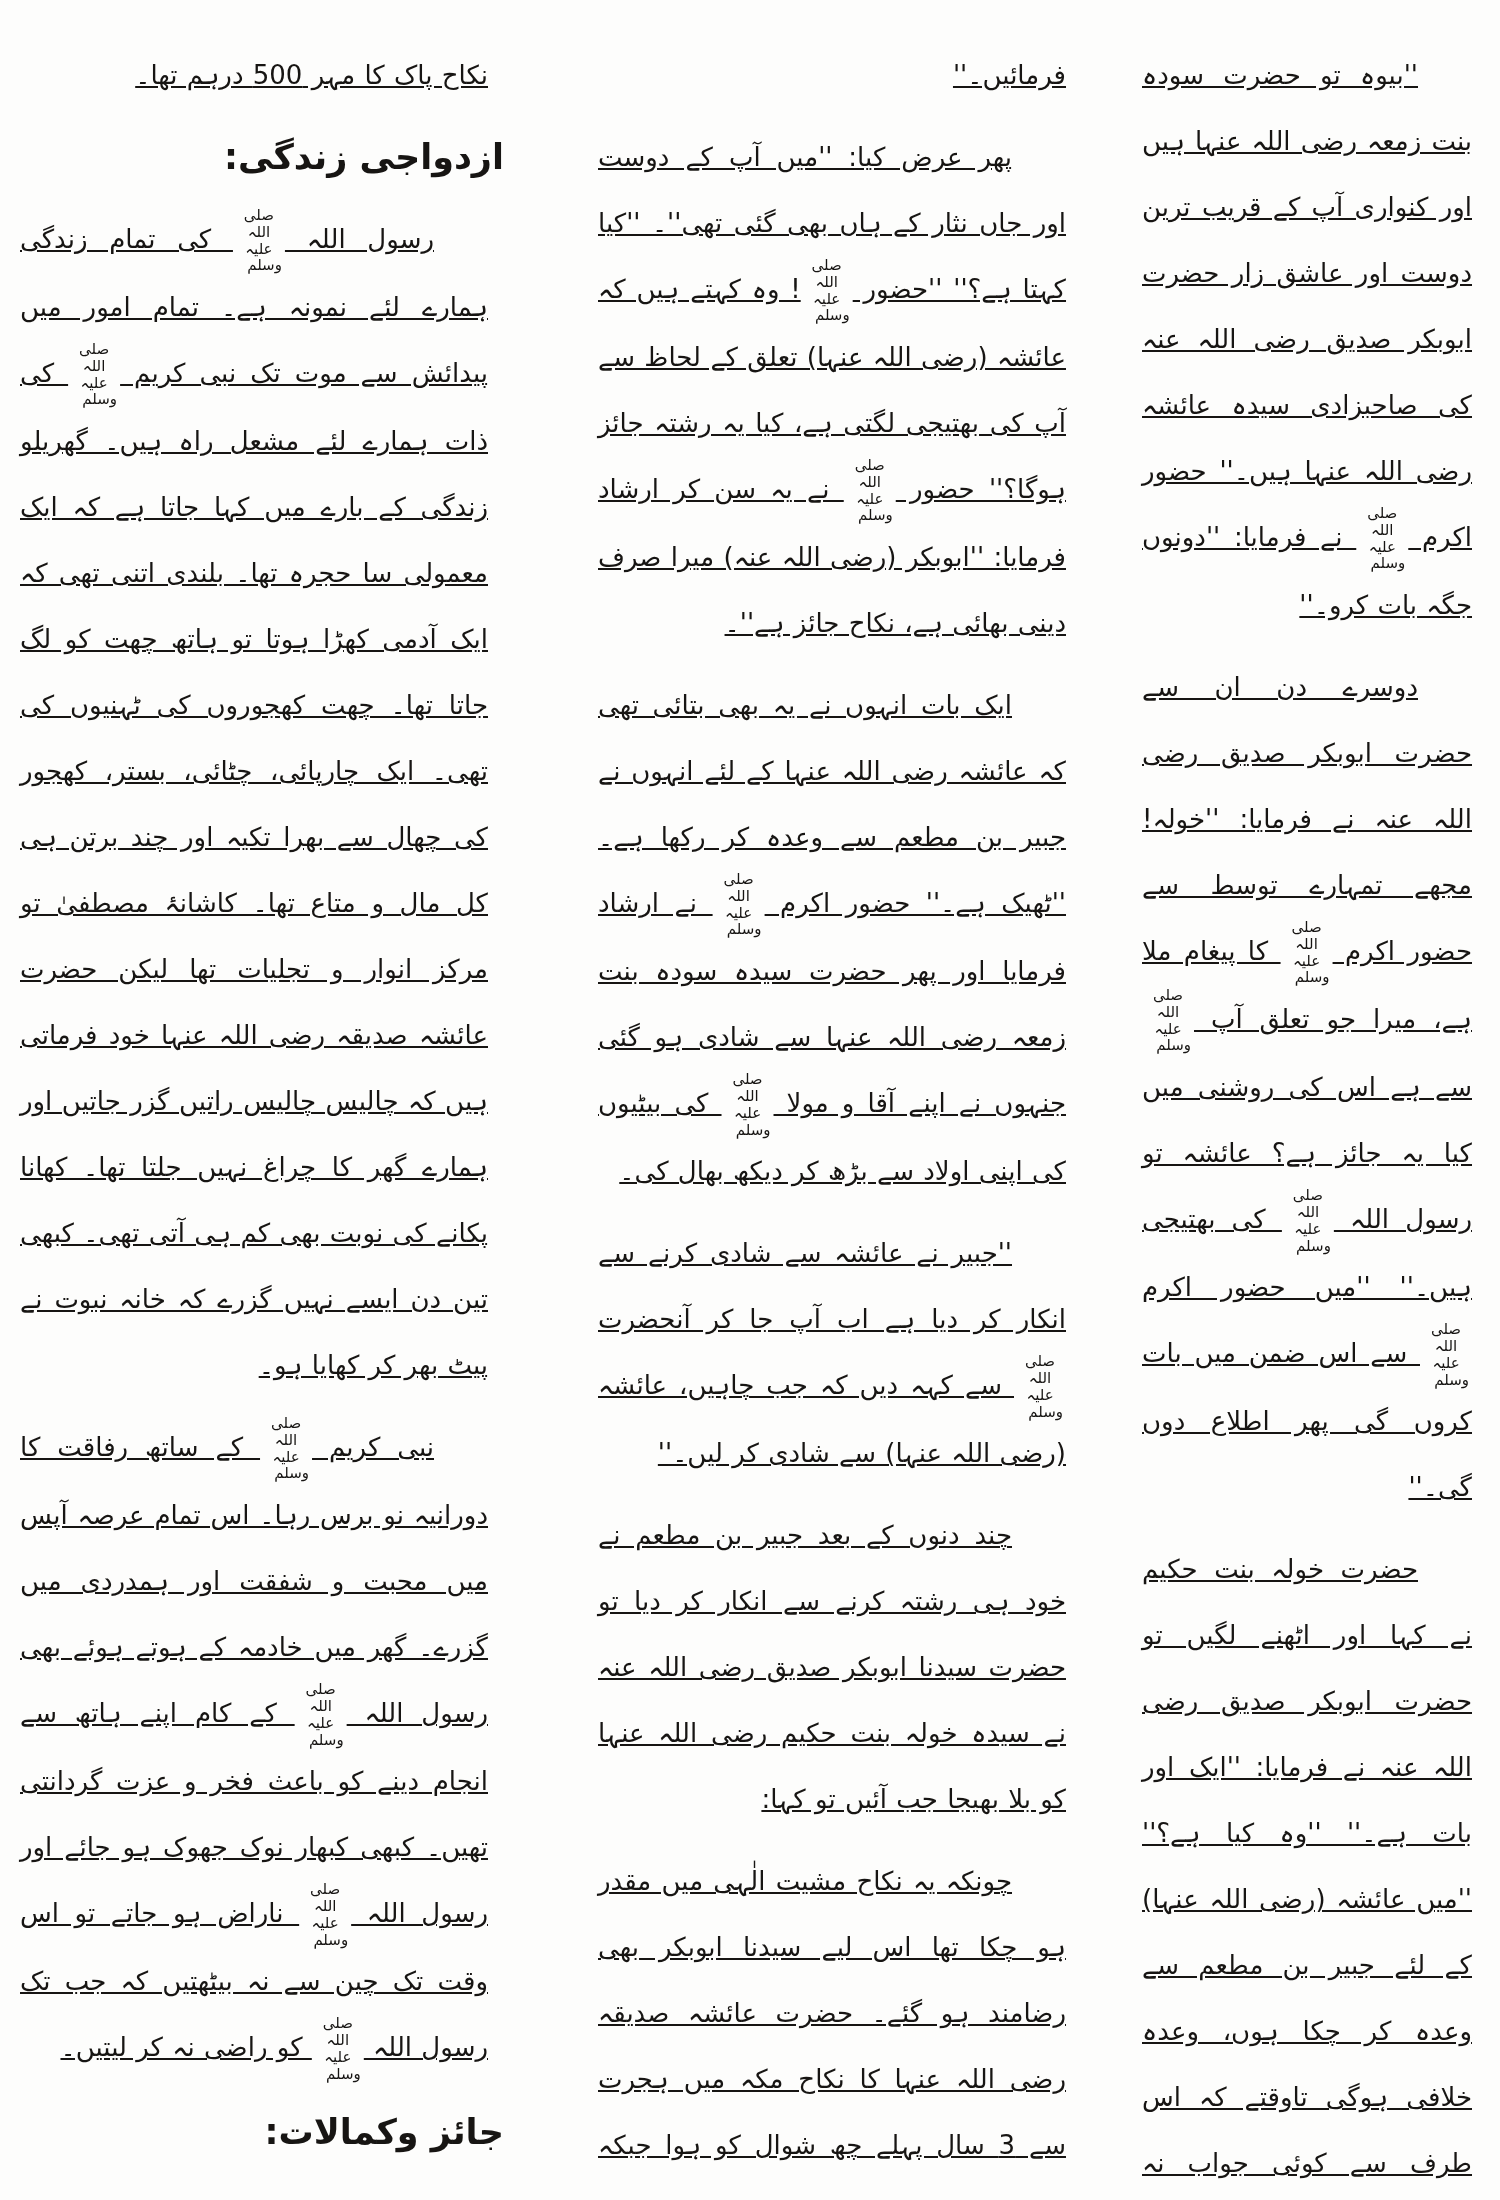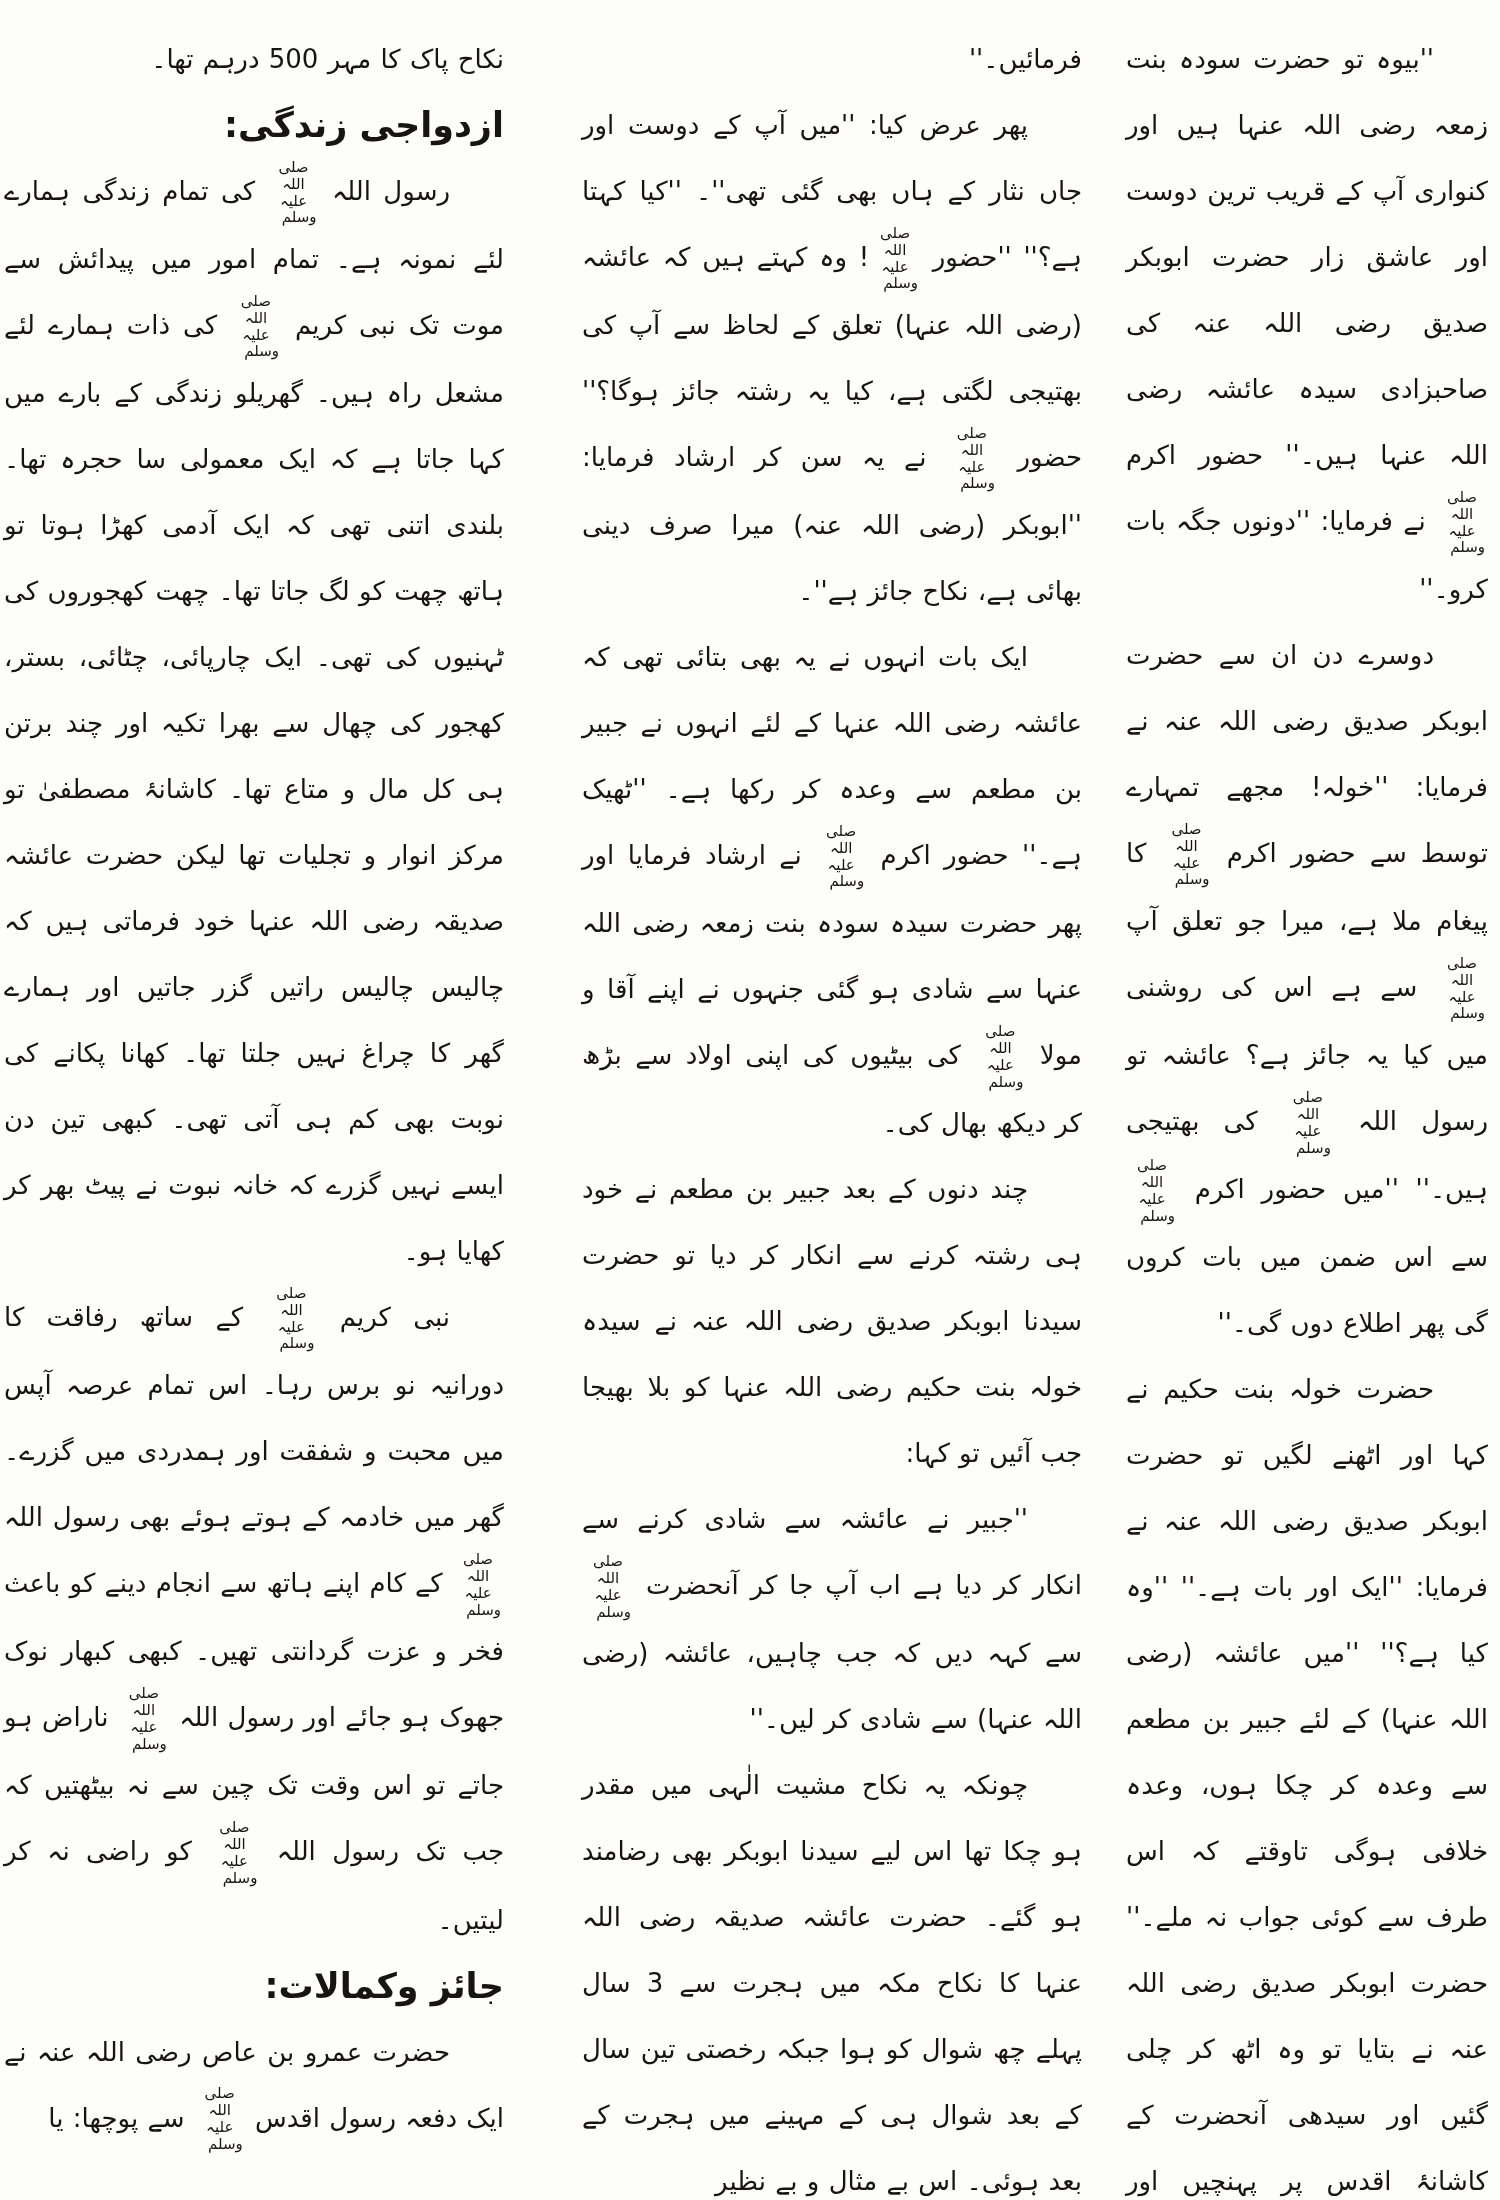--- a/index.html
+++ b/index.html
@@ -20,26 +20,27 @@
   .columns {
     display: flex;
     direction: rtl;
     align-items: flex-start;
   }
   .col { flex: 0 0 auto; }
   .col[data-col="0"] { margin-left: 44px; }  
   .col[data-col="1"] { margin-left: 78px; }  
   .col[data-col="2"] { }                      
   p.paragraph {
-    margin: 0;
+    margin: 16px;
     font-size: 26px;
     line-height: 66px;
     text-align: justify;
     text-align-last: right;
     word-spacing: 1px;
+    text-decoration: underline;
   }
   p.paragraph.indent { text-indent: 54px; }
   h2.heading {
     margin: 0;
     font-size: 35px;
     line-height: 66px;
     font-weight: bold;
     text-align: right;
     letter-spacing: 0;
   }
@@ -62,22 +63,22 @@
   <main class="columns">
     <section class="col" data-col="0" style="width: 362px;">
         <p class="paragraph indent">''بیوہ تو حضرت سودہ بنت زمعہ رضی اللہ عنہا ہیں اور کنواری آپ کے قریب ترین دوست اور عاشق زار حضرت ابوبکر صدیق رضی اللہ عنہ کی صاحبزادی سیدہ عائشہ رضی اللہ عنہا ہیں۔'' حضور اکرم <span class="pbuh">صلی اللہ علیہ وسلم</span> نے فرمایا: ''دونوں جگہ بات کرو۔''</p>
         <p class="paragraph indent">دوسرے دن ان سے حضرت ابوبکر صدیق رضی اللہ عنہ نے فرمایا: ''خولہ! مجھے تمہارے توسط سے حضور اکرم <span class="pbuh">صلی اللہ علیہ وسلم</span> کا پیغام ملا ہے، میرا جو تعلق آپ <span class="pbuh">صلی اللہ علیہ وسلم</span> سے ہے اس کی روشنی میں کیا یہ جائز ہے؟ عائشہ تو رسول اللہ <span class="pbuh">صلی اللہ علیہ وسلم</span> کی بھتیجی ہیں۔'' ''میں حضور اکرم <span class="pbuh">صلی اللہ علیہ وسلم</span> سے اس ضمن میں بات کروں گی پھر اطلاع دوں گی۔''</p>
         <p class="paragraph indent">حضرت خولہ بنت حکیم نے کہا اور اٹھنے لگیں تو حضرت ابوبکر صدیق رضی اللہ عنہ نے فرمایا: ''ایک اور بات ہے۔'' ''وہ کیا ہے؟'' ''میں عائشہ (رضی اللہ عنہا) کے لئے جبیر بن مطعم سے وعدہ کر چکا ہوں، وعدہ خلافی ہوگی تاوقتے کہ اس طرف سے کوئی جواب نہ ملے۔'' حضرت ابوبکر صدیق رضی اللہ عنہ نے بتایا تو وہ اٹھ کر چلی گئیں اور سیدھی آنحضرت  کے کاشانۂ اقدس پر پہنچیں اور عرض کیا: ''یا رسول اللہ ! سودہ (رضی اللہ عنہا) نے آپ کو اختیار دے دیا ہے کہ جو چاہیں اس کے حق میں فیصلہ صادر</p>
       </section>
     <section class="col" data-col="1" style="width: 500px;">
         <p class="paragraph">فرمائیں۔''</p>
         <p class="paragraph indent">پھر عرض کیا: ''میں آپ کے دوست اور جاں نثار کے ہاں بھی گئی تھی''۔ ''کیا کہتا ہے؟'' ''حضور <span class="pbuh">صلی اللہ علیہ وسلم</span>! وہ کہتے ہیں کہ عائشہ (رضی اللہ عنہا) تعلق کے لحاظ سے آپ کی بھتیجی لگتی ہے، کیا یہ رشتہ جائز ہوگا؟'' حضور <span class="pbuh">صلی اللہ علیہ وسلم</span> نے یہ سن کر ارشاد فرمایا: ''ابوبکر (رضی اللہ عنہ) میرا صرف دینی بھائی ہے، نکاح جائز ہے''۔</p>
         <p class="paragraph indent">ایک بات انہوں نے یہ بھی بتائی تھی کہ عائشہ رضی اللہ عنہا کے لئے انہوں نے جبیر بن مطعم سے وعدہ کر رکھا ہے۔ ''ٹھیک ہے۔'' حضور اکرم <span class="pbuh">صلی اللہ علیہ وسلم</span> نے ارشاد فرمایا اور پھر حضرت سیدہ سودہ بنت زمعہ رضی اللہ عنہا سے شادی ہو گئی جنہوں نے اپنے آقا و مولا <span class="pbuh">صلی اللہ علیہ وسلم</span> کی بیٹیوں کی اپنی اولاد سے بڑھ کر دیکھ بھال کی۔</p>
+        <p class="paragraph indent">''جبیر نے عائشہ سے شادی کرنے سے انکار کر دیا ہے اب آپ جا کر آنحضرت <span class="pbuh">صلی اللہ علیہ وسلم</span> سے کہہ دیں کہ جب چاہیں، عائشہ (رضی اللہ عنہا) سے شادی کر لیں۔''</p>
         <p class="paragraph indent">چند دنوں کے بعد جبیر بن مطعم نے خود ہی رشتہ کرنے سے انکار کر دیا تو حضرت سیدنا ابوبکر صدیق رضی اللہ عنہ نے سیدہ خولہ بنت حکیم رضی اللہ عنہا کو بلا بھیجا جب آئیں تو کہا:</p>
-        <p class="paragraph indent">''جبیر نے عائشہ سے شادی کرنے سے انکار کر دیا ہے اب آپ جا کر آنحضرت <span class="pbuh">صلی اللہ علیہ وسلم</span> سے کہہ دیں کہ جب چاہیں، عائشہ (رضی اللہ عنہا) سے شادی کر لیں۔''</p>
         <p class="paragraph indent">چونکہ یہ نکاح مشیت الٰہی میں مقدر ہو چکا تھا اس لیے سیدنا ابوبکر بھی رضامند ہو گئے۔ حضرت عائشہ صدیقہ رضی اللہ عنہا کا نکاح مکہ میں ہجرت سے 3 سال پہلے چھ شوال کو ہوا جبکہ رخصتی تین سال کے بعد شوال ہی کے مہینے میں ہجرت کے بعد ہوئی۔ اس بے مثال و بے نظیر</p>
       </section>
     <section class="col" data-col="2" style="width: 500px;">
         <p class="paragraph">نکاح پاک کا مہر 500 درہم تھا۔</p>
         <h2 class="heading">ازدواجی زندگی:</h2>
         <p class="paragraph indent">رسول اللہ <span class="pbuh">صلی اللہ علیہ وسلم</span> کی تمام زندگی ہمارے لئے نمونہ ہے۔ تمام امور میں پیدائش سے موت تک نبی کریم <span class="pbuh">صلی اللہ علیہ وسلم</span> کی ذات ہمارے لئے مشعل راہ ہیں۔ گھریلو زندگی کے بارے میں کہا جاتا ہے کہ ایک معمولی سا حجرہ تھا۔ بلندی اتنی تھی کہ ایک آدمی کھڑا ہوتا تو ہاتھ چھت کو لگ جاتا تھا۔ چھت کھجوروں کی ٹہنیوں کی تھی۔ ایک چارپائی، چٹائی، بستر، کھجور کی چھال سے بھرا تکیہ اور چند برتن ہی کل مال و متاع تھا۔ کاشانۂ مصطفیٰ تو مرکز انوار و تجلیات تھا لیکن حضرت عائشہ صدیقہ رضی اللہ عنہا خود فرماتی ہیں کہ چالیس چالیس راتیں گزر جاتیں اور ہمارے گھر کا چراغ نہیں جلتا تھا۔ کھانا پکانے کی نوبت بھی کم ہی آتی تھی۔ کبھی تین دن ایسے نہیں گزرے کہ خانہ نبوت نے پیٹ بھر کر کھایا ہو۔</p>
         <p class="paragraph indent">نبی کریم <span class="pbuh">صلی اللہ علیہ وسلم</span> کے ساتھ رفاقت کا دورانیہ نو برس رہا۔ اس تمام عرصہ آپس میں محبت و شفقت اور ہمدردی میں گزرے۔ گھر میں خادمہ کے ہوتے ہوئے بھی رسول اللہ <span class="pbuh">صلی اللہ علیہ وسلم</span> کے کام اپنے ہاتھ سے انجام دینے کو باعث فخر و عزت گردانتی تھیں۔ کبھی کبھار نوک جھوک ہو جائے اور رسول اللہ <span class="pbuh">صلی اللہ علیہ وسلم</span> ناراض ہو جاتے تو اس وقت تک چین سے نہ بیٹھتیں کہ جب تک رسول اللہ <span class="pbuh">صلی اللہ علیہ وسلم</span> کو راضی نہ کر لیتیں۔</p>
         <h2 class="heading">جائز وکمالات:</h2>
         <p class="paragraph indent">حضرت عمرو بن عاص رضی اللہ عنہ نے ایک دفعہ رسول اقدس <span class="pbuh">صلی اللہ علیہ وسلم</span> سے پوچھا: یا</p>
       </section>

